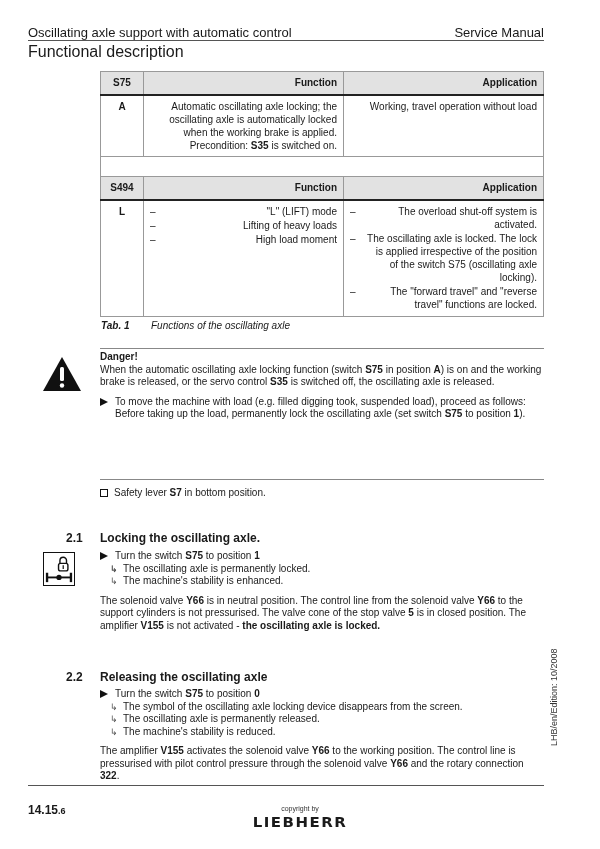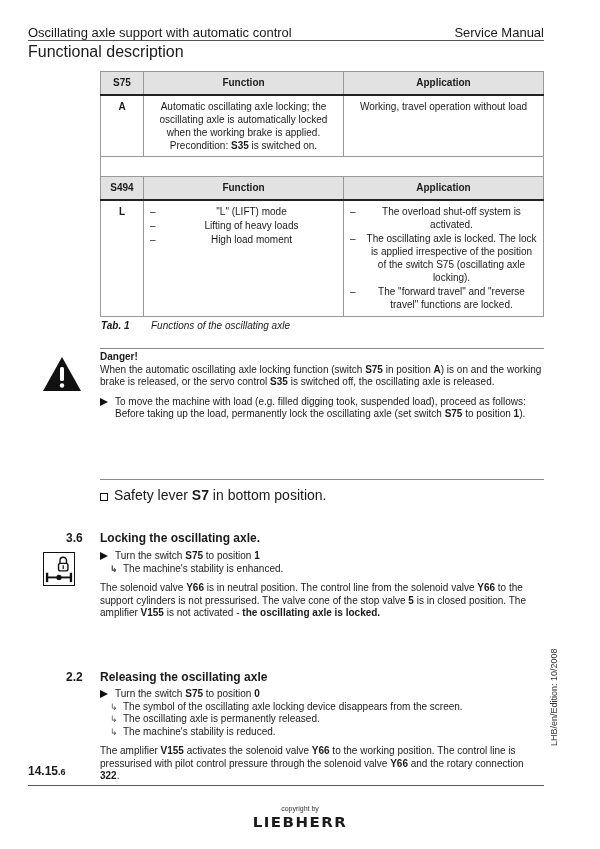--- a/index.html
+++ b/index.html
@@ -6,21 +6,21 @@
   html, body { width: 600px; height: 849px; background: #fff; }
   body { position: relative; font-family: "Liberation Sans", sans-serif; color: #1a1a1a; overflow: hidden; }
   b, .b { font-weight: bold; }
 
   .hdr { position: absolute; left: 28px; top: 25px; width: 516px; height: 16px; border-bottom: 1.5px solid #555; }
   .hdr-title { position: absolute; left: 0; top: 0; font-size: 13px; }
   .hdr-right { position: absolute; right: 0; top: 0; font-size: 13px; }
   .hdr-sub { position: absolute; left: 28px; top: 43px; font-size: 16px; }
 
   table.fn { position: absolute; left: 100px; width: 444px; border-collapse: collapse; font-size: 10px; line-height: 13px; }
-  table.fn td, table.fn th { border: 1px solid #999; vertical-align: top; text-align: center; padding: 4px 6px; }
+  table.fn td, table.fn th { border: 1px solid #999; vertical-align: top; text-align: right; padding: 4px 6px; }
   table.fn th { background: #e2e2e2; font-weight: bold; height: 23px; vertical-align: middle; border-bottom: 2.5px solid #222; }
   table.fn .c1 { width: 43px; text-align: center; }
   table.fn .c2 { width: 200px; }
   table.fn td.c1 { font-weight: bold; }
   #t1 { top: 71px; }
   #t2 { top: 176px; }
   .spacer { position: absolute; left: 100px; top: 151px; width: 444px; height: 25px; border-left: 1px solid #999; border-right: 1px solid #999; }
 
   ul.dash { list-style: none; }
   ul.dash li { position: relative; padding-left: 16px; margin-bottom: 1px; }
@@ -31,41 +31,41 @@
 
   .danger-top { position: absolute; left: 100px; top: 348px; width: 444px; border-top: 1px solid #888; }
   .danger-bot { position: absolute; left: 100px; top: 479px; width: 444px; border-top: 1px solid #888; }
   .warn-icon { position: absolute; left: 42px; top: 356px; width: 40px; height: 36px; }
   .danger { position: absolute; left: 100px; top: 351px; width: 444px; font-size: 10px; line-height: 12.5px; }
   .danger-title { font-weight: bold; }
   .steps { margin-top: 7px; }
   .step { position: relative; padding-left: 15px; margin-bottom: 6px; }
   .tri { position: absolute; left: 0; top: 2px; width: 0; height: 0; border-top: 4.5px solid transparent; border-bottom: 4.5px solid transparent; border-left: 8px solid #111; }
 
-  .check { position: absolute; left: 100px; top: 487px; font-size: 14px; }
+  .check { position: absolute; left: 100px; top: 487px; font-size: 10px; }
   .box { display: inline-block; width: 8px; height: 8px; border: 1px solid #111; margin-right: 6px; vertical-align: -1px; }
 
   .sec-num { position: absolute; left: 66px; font-size: 12px; font-weight: bold; }
   .sec-title { position: absolute; left: 100px; font-size: 12px; font-weight: bold; }
   #s1n, #s1t { top: 531px; }
   #s2n, #s2t { top: 670px; }
 
   .lock-icon { position: absolute; left: 43px; top: 552px; width: 32px; height: 34px; border: 1.5px solid #111; }
 
   .block { position: absolute; left: 100px; width: 445px; font-size: 10px; line-height: 12.5px; }
   #b1 { top: 550px; }
   #b2 { top: 688px; }
   .result { position: relative; padding-left: 23px; }
   .result .r-ico { position: absolute; left: 10px; top: 0; font-size: 9px; color: #555; }
   .para { margin-top: 7px; }
   .side-wrap { position: absolute; left: 547px; top: 652px; width: 12px; height: 94px; }
   .side-wrap span { position: absolute; left: 0; bottom: 0; transform: rotate(-90deg); transform-origin: left bottom; font-size: 9px; white-space: nowrap; color: #333; display:block; width: 94px; left: 12px; }
 
   .ftr-line { position: absolute; left: 28px; top: 785px; width: 516px; border-top: 1.5px solid #555; }
-  .page-no { position: absolute; left: 28px; top: 764px; font-size: 12px; font-weight: bold; }
+  .page-no { position: absolute; left: 28px; top: 803px; font-size: 12px; font-weight: bold; }
   .page-no .small { font-size: 9px; }
   .copy { position: absolute; left: 0; width: 600px; top: 805px; text-align: center; font-size: 7px; color: #333; }
   .brand { position: absolute; left: 0; width: 600px; top: 813px; text-align: center; font-size: 15px; font-weight: 900; letter-spacing: 1.5px; font-family: "DejaVu Sans", sans-serif; transform: scaleY(0.9); }
 </style>
 </head>
 <body>
 
 <div class="hdr">
   <span class="hdr-title">Oscillating axle support with automatic control</span>
   <span class="hdr-right">Service Manual</span>
@@ -131,35 +131,35 @@
   <div class="steps">
     <div class="step"><span class="tri"></span><span>To move the machine with load (e.g. filled digging took, suspended load), proceed as follows: Before taking up the load, permanently lock the oscillating axle (set switch </span><b>S75</b><span> to position </span><b>1</b><span>).</span></div>
   </div>
 </div>
 <div class="danger-bot"></div>
 
 <div class="check">
   <span class="box"></span><span>Safety lever </span><b>S7</b><span> in bottom position.</span>
 </div>
 
-<div class="sec-num" id="s1n">3.6</div>
+<div class="sec-num" id="s1n">2.1</div>
 <div class="sec-title" id="s1t">Locking the oscillating axle.</div>
 <svg class="lock-icon" viewBox="0 0 32 34">
   <path d="M17 11 V8 a3.5 3.5 0 0 1 7 0 V11" fill="none" stroke="#111" stroke-width="1.5"></path>
   <rect x="15.5" y="11" width="10" height="8" rx="2" fill="none" stroke="#111" stroke-width="1.5"></rect>
   <line x1="20.5" y1="13" x2="20.5" y2="17" stroke="#111" stroke-width="1.3"></line>
   <rect x="2" y="21" width="2.5" height="10" fill="#111"></rect>
   <rect x="27.5" y="21" width="2.5" height="10" fill="#111"></rect>
   <rect x="4" y="25" width="24" height="2" fill="#111"></rect>
   <circle cx="16" cy="26" r="2.8" fill="#111"></circle>
 </svg>
 <div class="block" id="b1">
   <div class="step" style="margin-bottom:0;"><span class="tri"></span><span>Turn the switch </span><b>S75</b><span> to position </span><b>1</b></div>
   <div class="result"><span class="r-ico">↳</span></div>
-  <div class="result"><span class="r-ico">↳</span></div>
+  <div class="result"><span class="r-ico">↳</span><span>The oscillating axle is permanently locked.</span></div>
   <div class="result"><span class="r-ico">↳</span><span>The machine's stability is enhanced.</span></div>
   <div class="para"><span>The solenoid valve </span><b>Y66</b><span> is in neutral position. The control line from the solenoid valve </span><b>Y66</b><span> to the support cylinders is not pressurised. The valve cone of the stop valve </span><b>5</b><span> is in closed position. The amplifier </span><b>V155</b><span> is not activated - </span><b>the oscillating axle is locked.</b></div>
 </div>
 
 <div class="sec-num" id="s2n">2.2</div>
 <div class="sec-title" id="s2t">Releasing the oscillating axle</div>
 <div class="block" id="b2">
   <div class="step" style="margin-bottom:0;"><span class="tri"></span><span>Turn the switch </span><b>S75</b><span> to position </span><b>0</b></div>
   <div class="result"><span class="r-ico">↳</span><span>The symbol of the oscillating axle locking device disappears from the screen.</span></div>
   <div class="result"><span class="r-ico">↳</span><span>The oscillating axle is permanently released.</span></div>

